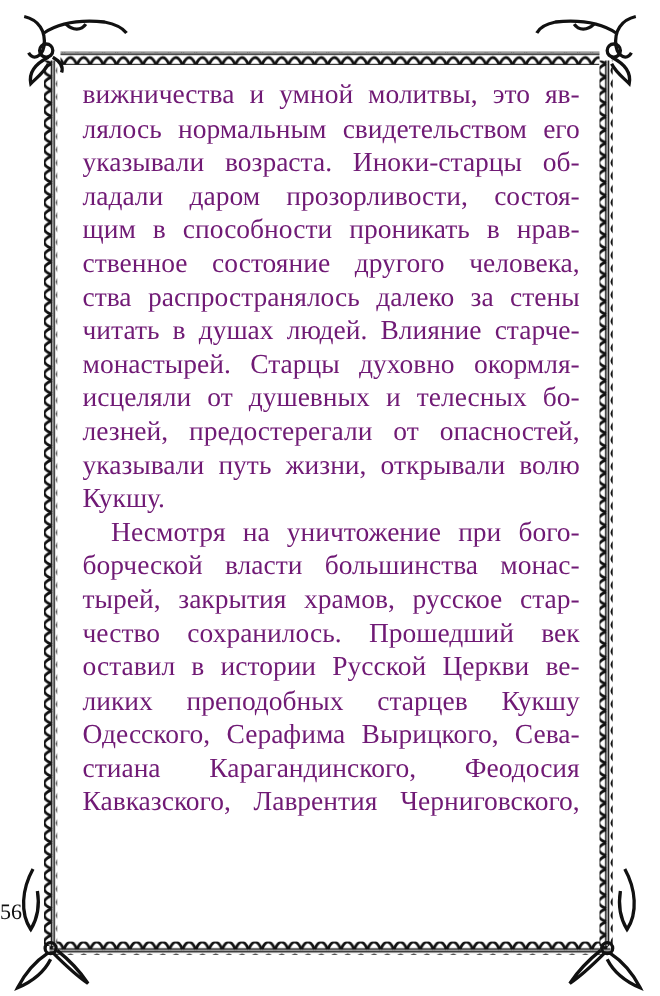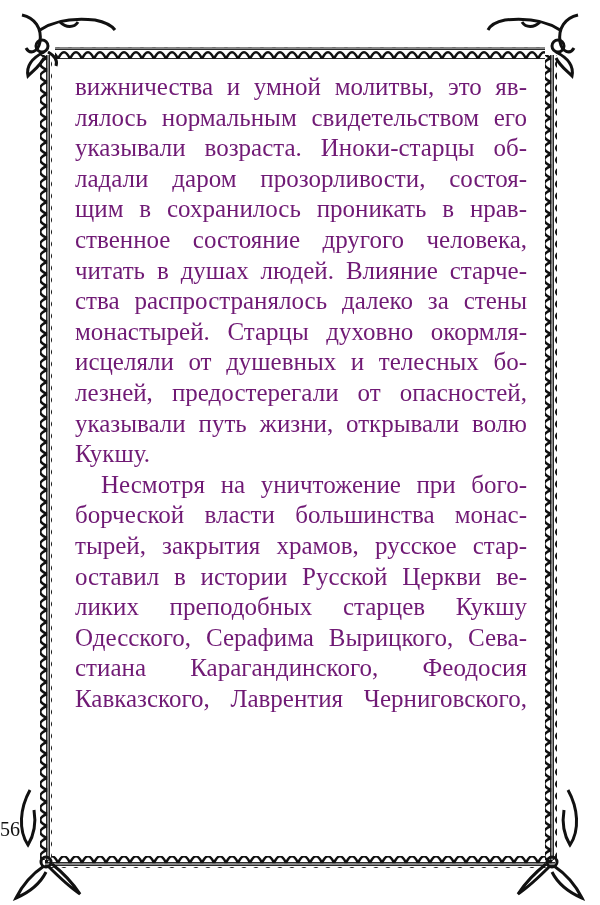--- a/index.html
+++ b/index.html
@@ -81,34 +81,35 @@
       <circle cx="552" cy="862" r="5"></circle>
     </g>
   </svg>
 
   <div class="text-block">
     <div>
       <span class="line">вижничества и умной молитвы, это яв-</span>
       <span class="line">лялось нормальным свидетельством его</span>
       <span class="line">указывали возраста. Иноки-старцы об-</span>
       <span class="line">ладали даром прозорливости, состоя-</span>
-      <span class="line">щим в сохранилось проникать в нрав-</span>
+      <span class="line">щим в способности проникать в нрав-</span>
       <span class="line">ственное состояние другого человека,</span>
+      <span class="line">ства распространялось далеко за стены</span>
       <span class="line">читать в душах людей. Влияние старче-</span>
-      <span class="line">ства распространялось далеко за стены</span>
       <span class="line">монастырей. Старцы духовно окормля-</span>
       <span class="line">исцеляли от душевных и телесных бо-</span>
       <span class="line">лезней, предостерегали от опасностей,</span>
       <span class="line">указывали путь жизни, открывали волю</span>
       <span class="line last">Кукшу.</span>
     </div>
     <div>
       <span class="line indent">Несмотря на уничтожение при бого-</span>
       <span class="line">борческой власти большинства монас-</span>
       <span class="line">тырей, закрытия храмов, русское стар-</span>
+      <span class="line">чество сохранилось. Прошедший век</span>
       <span class="line">оставил в истории Русской Церкви ве-</span>
       <span class="line">ликих преподобных старцев Кукшу</span>
       <span class="line">Одесского, Серафима Вырицкого, Сева-</span>
       <span class="line">стиана Карагандинского, Феодосия</span>
       <span class="line">Кавказского, Лаврентия Черниговского,</span>
     </div>
   </div>
 
   <div class="page-number">56</div>
 </div>

